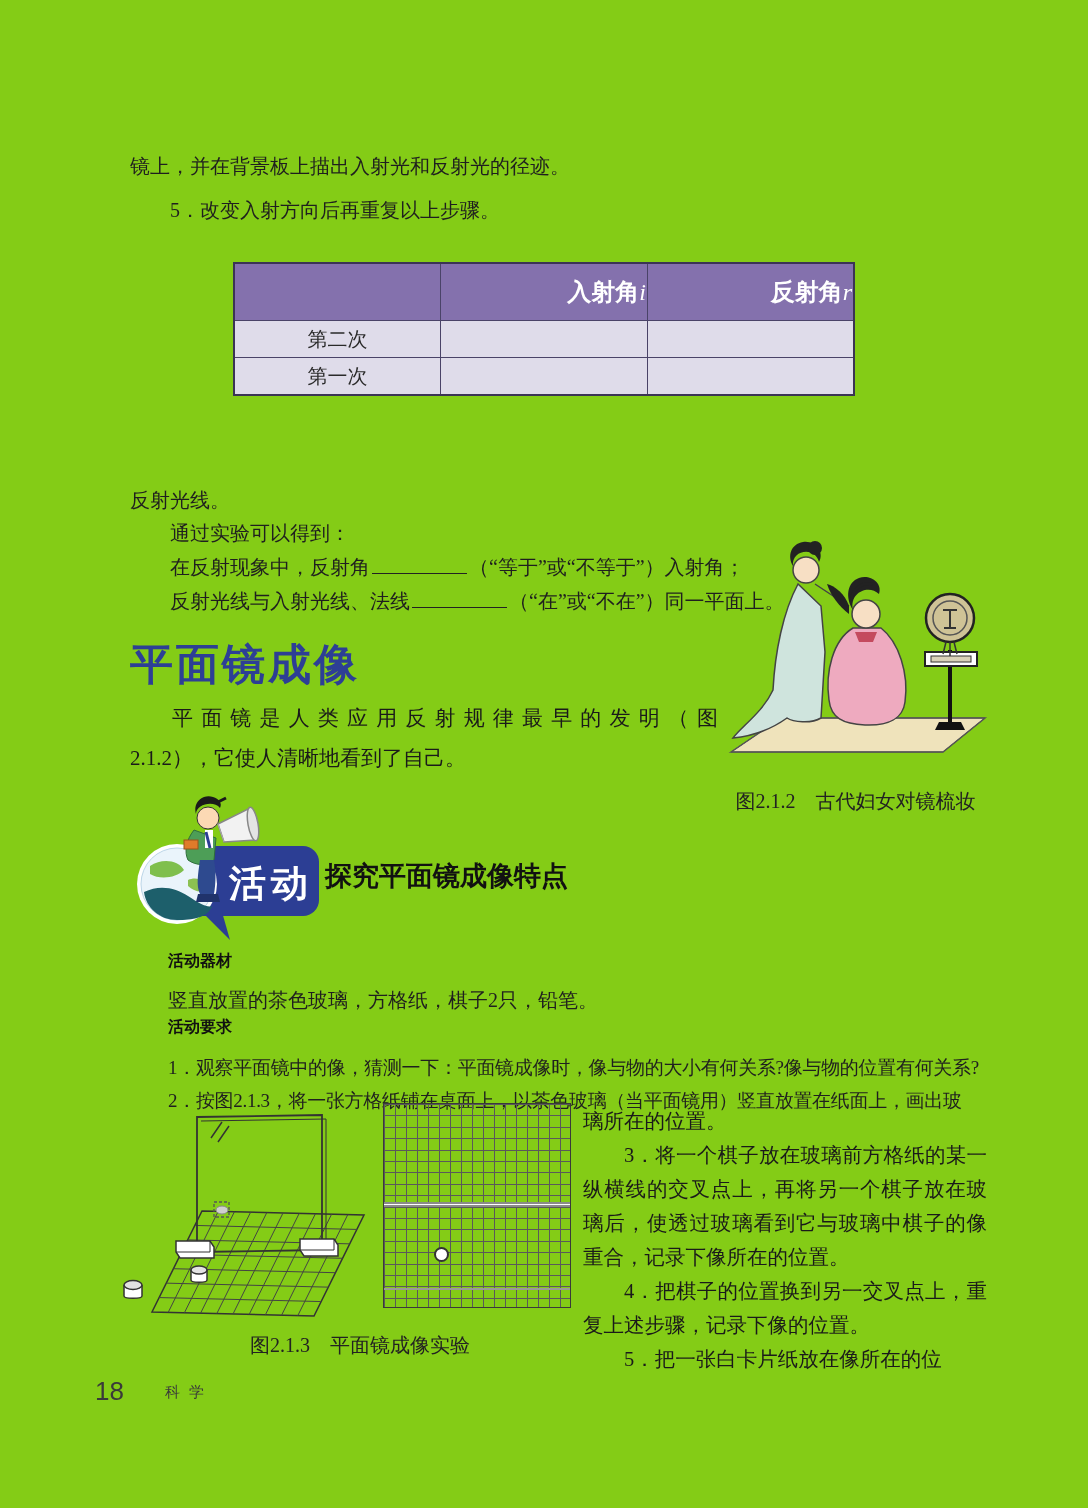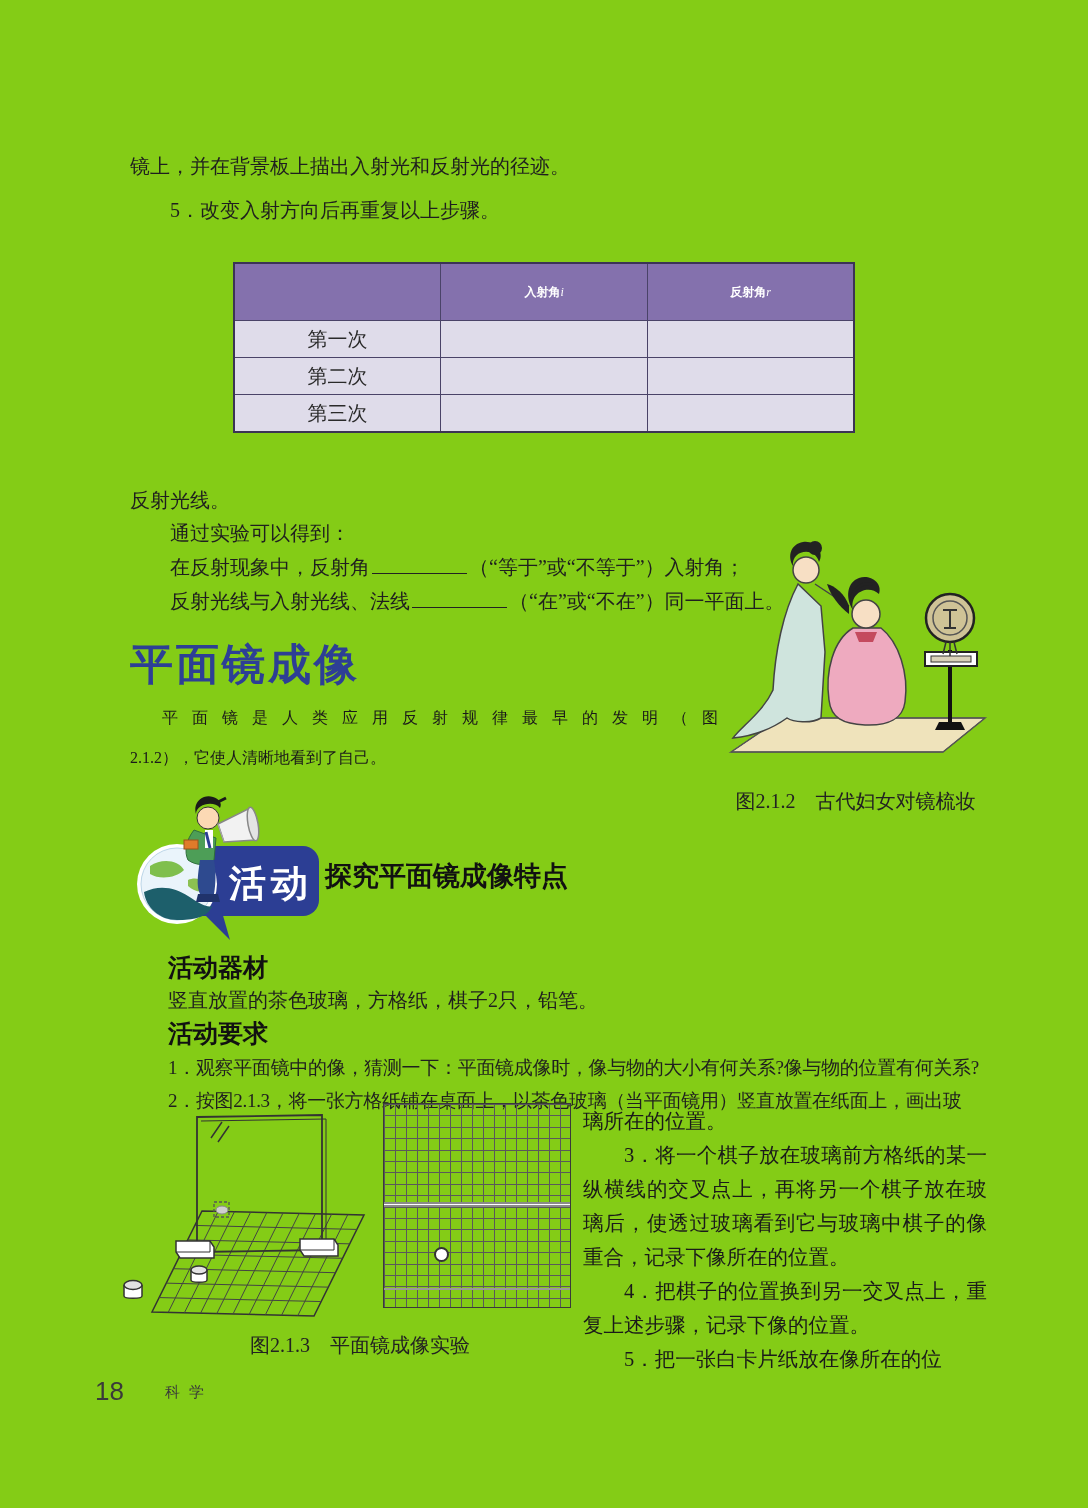--- a/index.html
+++ b/index.html
@@ -6,37 +6,37 @@
   .page{position:relative;width:1088px;height:1508px;background:#84cc16;overflow:hidden;
         font-family:"Liberation Serif","DejaVu Serif",serif;color:#1a1a1a;}
   .abs{position:absolute;}
   .body-text{font-size:20px;line-height:33px;color:#1f1f1f;}
   .tight{font-size:19px;letter-spacing:-0.3px;white-space:nowrap;}
   
   .exp-table{position:absolute;left:233px;top:262px;width:622px;border-collapse:collapse;
              border:2px solid #3b3454;}
   .exp-table th,.exp-table td{border:1px solid #4a4368;text-align:center;}
   .exp-table th{background:#8471ad;color:#ffffff;height:54px;
-                font-family:"Liberation Sans","DejaVu Sans",sans-serif;font-weight:bold;font-size:12px;}
+                font-family:"Liberation Sans","DejaVu Sans",sans-serif;font-weight:bold;font-size:24px;text-align:right;}
   .exp-table td{background:#dfdcea;height:34px;font-size:20px;color:#2a2a2a;}
   .exp-table .c1{width:207px;}.exp-table .c2{width:208px;}.exp-table .c3{width:207px;}
   .hvar{font-style:italic;font-family:"Liberation Serif",serif;font-weight:normal;}
   
   .blank{display:inline-block;width:95px;border-bottom:1.5px solid #222;height:18px;
          vertical-align:baseline;margin:0 2px;}
   
   .sec-heading{font-family:"Liberation Sans","DejaVu Sans",sans-serif;font-weight:bold;
                font-size:43px;color:#2d3f95;letter-spacing:3px;}
-  .lead-line{width:588px;font-size:16px;line-height:40px;text-align:justify;}
+  .lead-line{width:588px;font-size:21px;line-height:40px;text-align:justify;}
   .j-last{text-align-last:justify;}
   
   .act-title{font-family:"Liberation Sans","DejaVu Sans",sans-serif;font-weight:bold;
              font-size:27px;color:#111;}
   .subhead{font-family:Liberation Sans, sans-serif;font-weight:bold;
-           font-size:25px;color:#111;}
+           font-size:16px;color:#111;}
   
   .caption{font-size:20px;color:#222;}
   
   .rcol{width:404px;font-size:20.5px;line-height:34px;text-align:justify;}
   .rcol p{margin:0;}
   .rcol p.ind{text-indent:2em;}
   
   .grid-paper{position:absolute;left:383px;top:1103px;width:188px;height:205px;
     border:1.5px solid #3a3a3a;box-sizing:border-box;
     background:
@@ -62,31 +62,26 @@
   <div class="abs body-text" style="left:170px;top:194px;width:820px;">5．改变入射方向后再重复以上步骤。</div>
 
   <table class="exp-table">
     <tbody>
         <tr>
       <th class="c1"></th>
       <th class="c2"><span>入射角</span><span class="hvar">i</span></th>
       <th class="c3"><span>反射角</span><span class="hvar">r</span></th>
     </tr>
     <tr>
-      <td>第一次</td>
+      <td>第二次</td>
       <td></td>
       <td></td>
     </tr>
     <tr>
-      <td>第二次</td>
-      <td></td>
-      <td></td>
-    </tr>
-    <tr>
-      <td>第三次</td>
+      <td>第一次</td>
       <td></td>
       <td></td>
     </tr>
   </tbody>
     </table>
 
   <div class="abs body-text" style="left:130px;top:484px;width:820px;">反射光线。</div>
   <div class="abs body-text" style="left:170px;top:517px;width:600px;">通过实验可以得到：</div>
   <div class="abs body-text" style="left:170px;top:551px;width:640px;">
     <span>在反射现象中，反射角</span><span class="blank"></span><span>（“等于”或“不等于”）入射角；</span>

